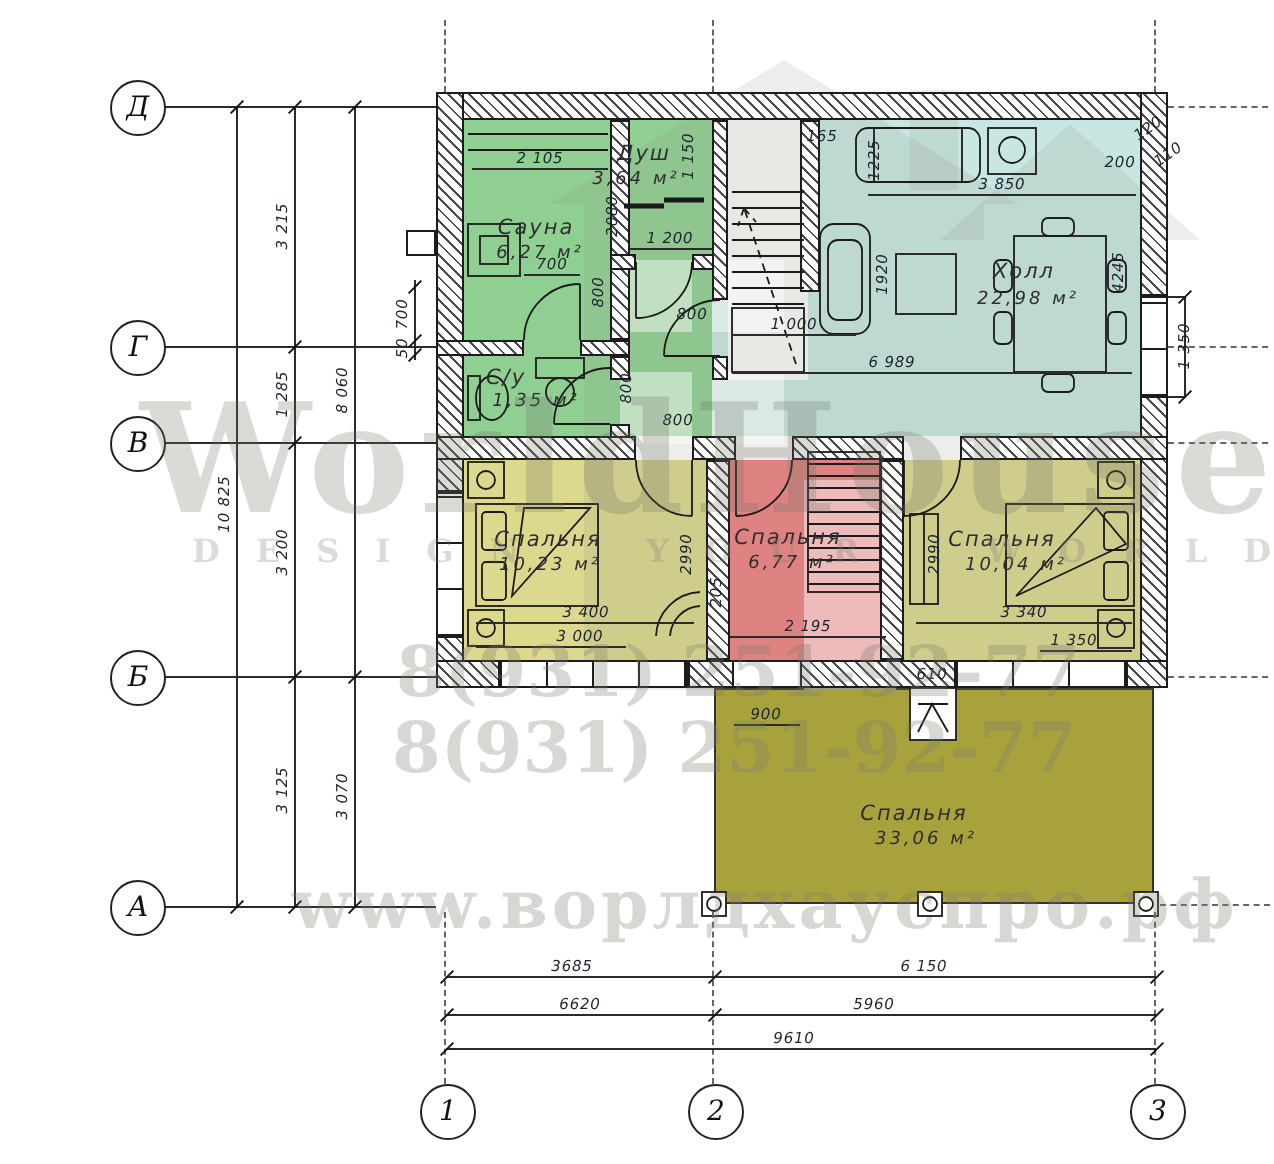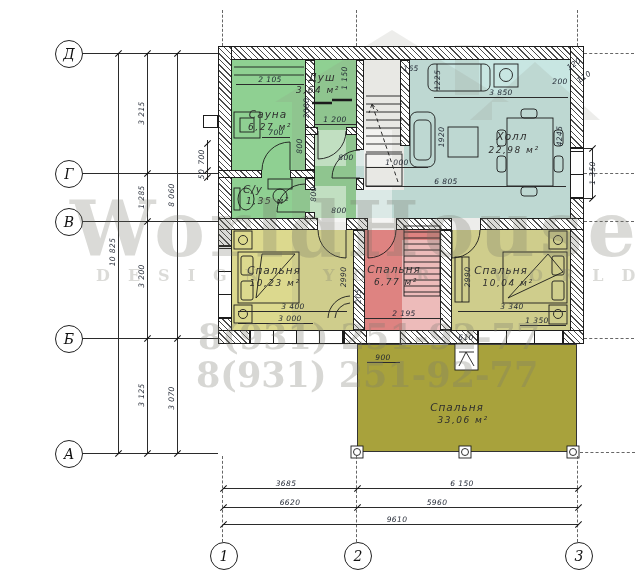--- a/index.html
+++ b/index.html
@@ -270,21 +270,21 @@
 
   <div class="dim" style="left:270px;top:79px">2 105</div>
   <div class="dim r" style="left:306px;top:108px">2080</div>
   <div class="dim r" style="left:344px;top:78px">1 150</div>
   <div class="dim" style="left:335px;top:119px">1 200</div>
   <div class="dim" style="left:276px;top:132px">700</div>
   <div class="dim" style="left:411px;top:68px">165</div>
   <div class="dim r" style="left:437px;top:80px">1225</div>
   <div class="dim" style="left:501px;top:92px">3 850</div>
   <div class="dim r" style="left:441px;top:137px">1920</div>
-  <div class="dim" style="left:446px;top:181px">6 805</div>
+  <div class="dim" style="left:446px;top:181px">6 989</div>
   <div class="dim" style="left:346px;top:157px">800</div>
   <div class="dim r" style="left:299px;top:146px">800</div>
   <div class="dim" style="left:339px;top:210px">800</div>
   <div class="dim r" style="left:313px;top:194px">800</div>
   <div class="dim" style="left:397px;top:162px">1 000</div>
   <div class="dim r" style="left:343px;top:277px">2990</div>
   <div class="dim r" style="left:467px;top:277px">2990</div>
   <div class="dim" style="left:293px;top:306px">3 400</div>
   <div class="dim" style="left:290px;top:318px">3 000</div>
   <div class="dim r" style="left:358px;top:296px">205</div>
@@ -317,13 +317,14 @@
   <div class="ax" style="left:55px;top:325px">Б</div>
   <div class="ax" style="left:55px;top:440px">А</div>
   <div class="ax" style="left:210px;top:542px">1</div>
   <div class="ax" style="left:344px;top:542px">2</div>
   <div class="ax" style="left:565px;top:542px">3</div>
 
   <div class="wm" style="left:70px;top:185px;font-size:76px;letter-spacing:5px;color:rgba(112,112,102,.26)">WorldHouse</div>
   <div class="wm" style="left:96px;top:266px;font-size:16px;letter-spacing:18px;word-spacing:22px;color:rgba(125,125,115,.28)">DESIGN YOUR WORLD</div>
   <div class="wm" style="left:198px;top:316px;font-size:35px;color:rgba(122,122,114,.30)">8(931) 251-92-77</div>
   <div class="wm" style="left:196px;top:354px;font-size:35px;color:rgba(122,122,114,.30)">8(931) 251-92-77</div>
+  <div class="wm" style="left:146px;top:433px;font-size:34px;letter-spacing:2px;color:rgba(122,122,114,.30)">www.ворлдхауспро.рф</div>
 </div>
 
 </body></html>

